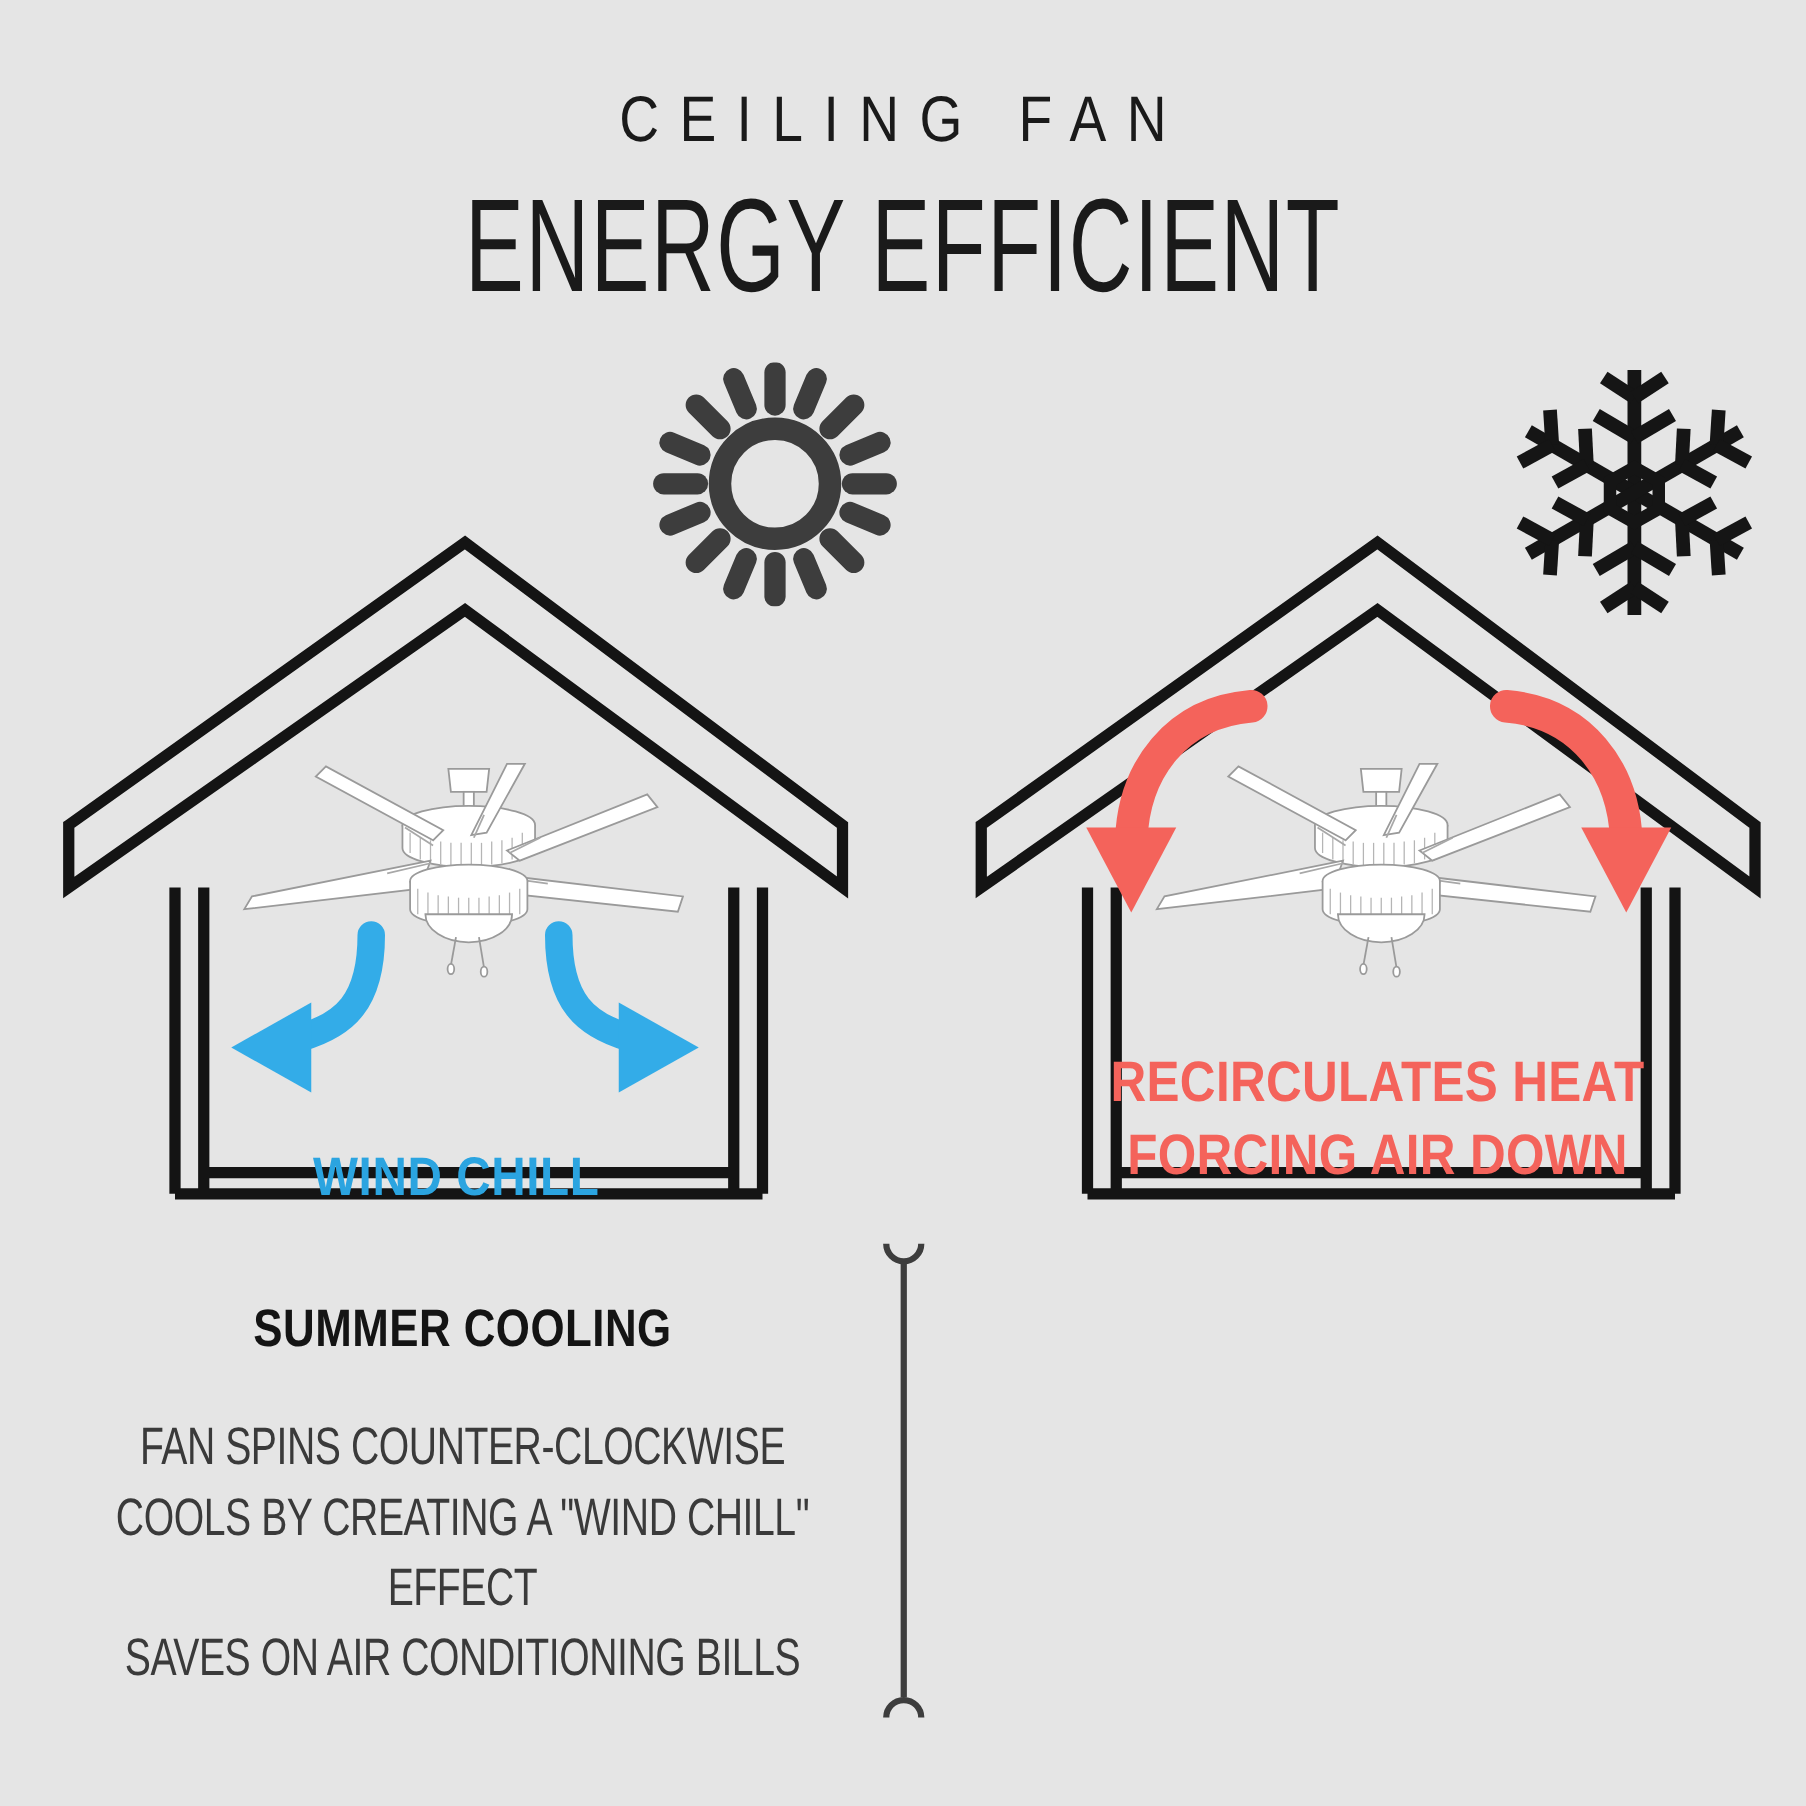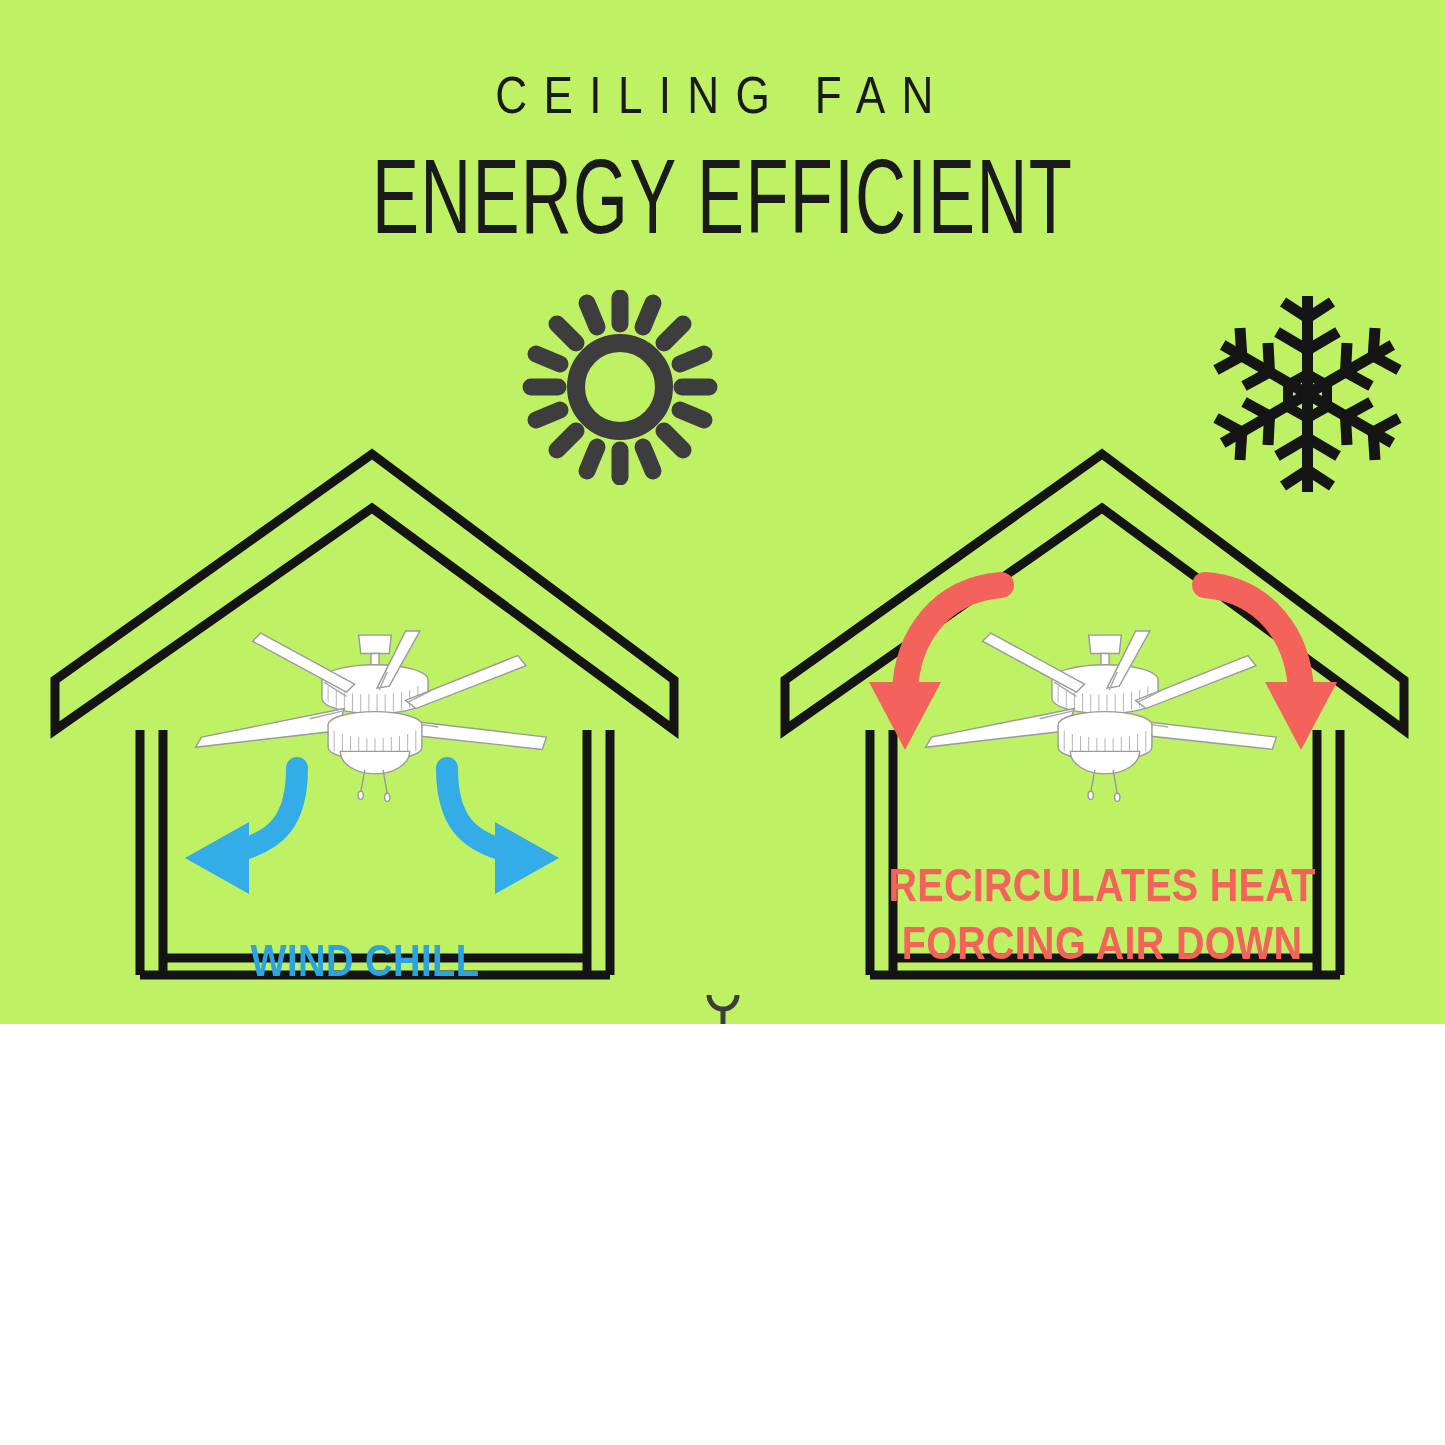--- a/index.html
+++ b/index.html
@@ -8,22 +8,22 @@
     padding: 0;
     background: #ffffff;
   }
   body {
     font-family: "Liberation Sans", sans-serif;
     -webkit-font-smoothing: antialiased;
   }
   #page {
     position: relative;
     width: 1445px;
-    height: 1024px;
-    background: #bef264;
+    height: 1445px;
+    background: #e5e5e5;
     overflow: hidden;
   }
 
   
   .header {
     position: absolute;
     top: 0;
     left: 0;
     width: 1445px;
     text-align: center;
@@ -56,21 +56,21 @@
   
   .weather-icon {
     position: absolute;
   }
   #sun-icon-wrap  { left: 520px;  top: 290px; width: 200px; height: 195px; }
   #snow-icon-wrap { left: 1205px; top: 288px; width: 205px; height: 212px; }
 
   
   .scene {
     position: absolute;
-    top: 430px;
+    top: 410px;
     width: 660px;
     height: 580px;
   }
   #scene-summer { left: 35px; }
   #scene-winter { left: 765px; }
   .scene svg { display: block; }
 
   
   #divider {
     position: absolute;
@@ -385,15 +385,24 @@
   <div id="divider">
     <svg width="46" height="410" viewBox="0 0 46 410" xmlns="http://www.w3.org/2000/svg">
       <g stroke="#3d3d3d" fill="none" stroke-width="5" stroke-linecap="butt">
         <path d="M 9 15 A 14 14 0 0 0 37 15"></path>
         <line x1="23" y1="29" x2="23" y2="378"></line>
         <path d="M 9 394 A 14 14 0 0 1 37 394"></path>
       </g>
     </svg>
   </div>
 
+  <div class="column" id="column-summer">
+    <div class="col-heading">SUMMER COOLING</div>
+    <div class="col-body">
+      <span class="line">FAN SPINS COUNTER-CLOCKWISE</span>
+      <span class="line">COOLS BY CREATING A "WIND CHILL"</span>
+      <span class="line">EFFECT</span>
+      <span class="line">SAVES ON AIR CONDITIONING BILLS</span>
+    </div>
+  </div>
 
 
 </div>
 
 </body></html>

